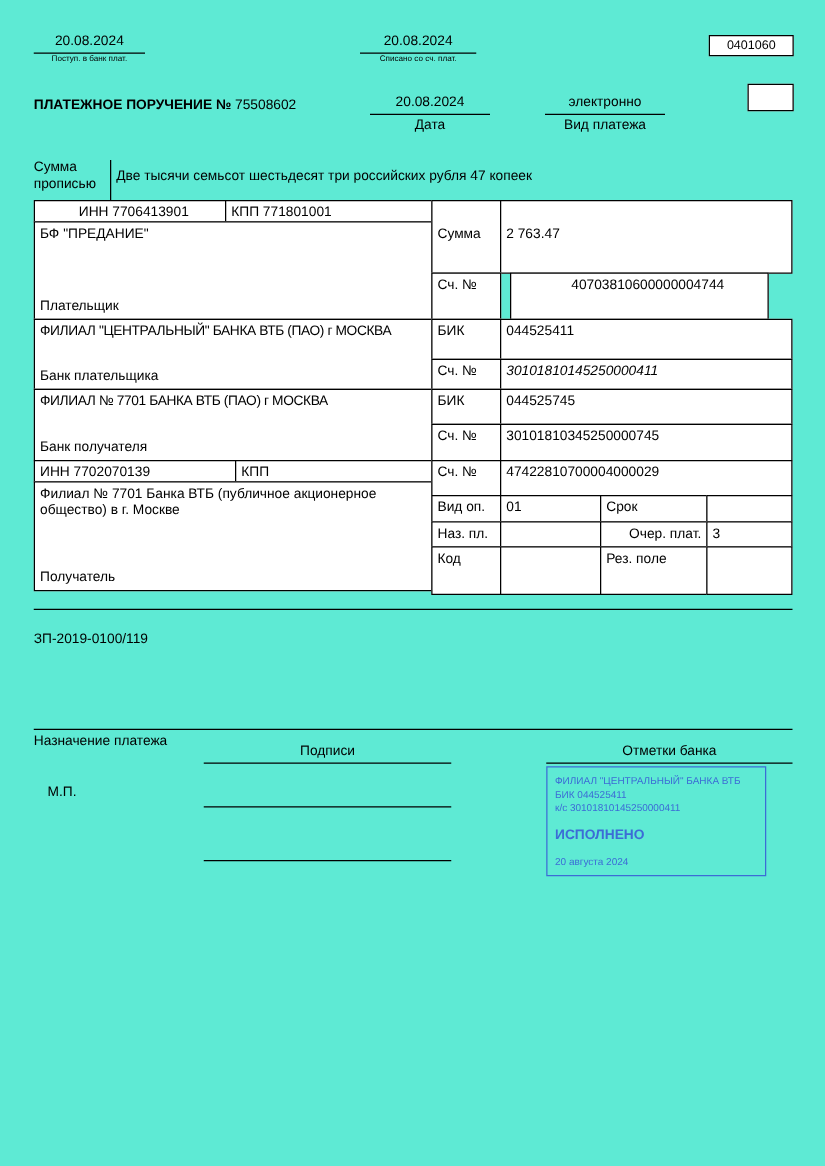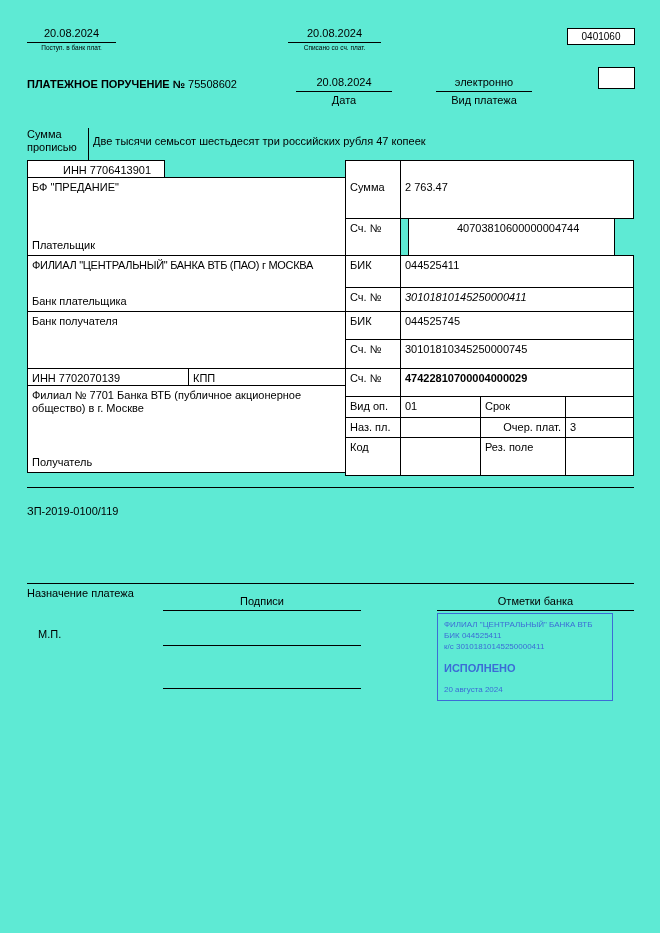--- a/index.html
+++ b/index.html
@@ -56,33 +56,35 @@
   <div class="abs" style="left:436px; top:76px; width:96px;">
     <div class="t11 ctr u">электронно</div>
     <div class="t11 ctr" style="padding-top:2px;">Вид платежа</div>
   </div>
   <div class="cell" style="left:598px; top:67px; width:37px; height:22px;"></div>
 
   <div class="abs t11" style="left:27px; top:128px; width:58px;">Сумма прописью</div>
   <div class="vline" style="left:88px; top:128px; height:33px;"></div>
   <div class="abs t11 nw" style="left:93px; top:135px; width:540px;">Две тысячи семьсот шестьдесят три российских рубля 47 копеек</div>
 
-  <div class="cell t11 pad" style="left:27px; top:160px; width:138px; height:18px; border-bottom-width:1px;padding-left:35px;">ИНН 7706413901</div>
+  <div class="cell t11 pad" style="left:27px; top:160px; width:186px; height:18px; border-bottom-width:1px;padding-left:35px;">ИНН 7706413901</div>
+  <div class="cell t11 pad" style="left:180px; top:160px; width:166px; height:18px;">КПП 771801001</div>
 
   <div class="cell sb" style="left:27px; top:177px; width:319px; height:79px;">
     <div class="t11">БФ "ПРЕДАНИЕ"</div>
     <div class="t11">Плательщик</div>
   </div>
 
   <div class="cell sb" style="left:27px; top:255px; width:319px; height:57px;">
     <div class="t11 nw tight">ФИЛИАЛ "ЦЕНТРАЛЬНЫЙ" БАНКА ВТБ (ПАО) г МОСКВА</div>
     <div class="t11">Банк плательщика</div>
   </div>
 
   <div class="cell sb" style="left:27px; top:311px; width:319px; height:58px;">
+    <div class="t11 nw tight">ФИЛИАЛ № 7701 БАНКА ВТБ (ПАО) г МОСКВА</div>
     <div class="t11">Банк получателя</div>
   </div>
 
   <div class="cell t11 pad" style="left:27px; top:368px; width:162px; height:18px;">ИНН 7702070139</div>
   <div class="cell t11 pad" style="left:188px; top:368px; width:158px; height:18px;">КПП</div>
 
   <div class="cell sb" style="left:27px; top:385px; width:319px; height:88px;">
     <div class="t11">Филиал № 7701 Банка ВТБ (публичное акционерное общество) в г. Москве</div>
     <div class="t11">Получатель</div>
   </div>
@@ -99,21 +101,21 @@
   <div class="cell t11 pad" style="left:345px; top:287px; width:56px; height:25px;">Сч. №</div>
   <div class="cell t11 pad" style="left:400px; top:287px; width:234px; height:25px;font-style:italic;">30101810145250000411</div>
 
   <div class="cell t11 pad" style="left:345px; top:311px; width:56px; height:29px;">БИК</div>
   <div class="cell t11 pad" style="left:400px; top:311px; width:234px; height:29px;">044525745</div>
 
   <div class="cell t11 pad" style="left:345px; top:339px; width:56px; height:30px;">Сч. №</div>
   <div class="cell t11 pad" style="left:400px; top:339px; width:234px; height:30px;">30101810345250000745</div>
 
   <div class="cell t11 pad" style="left:345px; top:368px; width:56px; height:29px;">Сч. №</div>
-  <div class="cell t11 pad" style="left:400px; top:368px; width:234px; height:29px;font-weight:bold;">47422810700004000029</div>
+  <div class="cell t11 pad" style="left:400px; top:368px; width:234px; height:29px;">47422810700004000029</div>
 
   <div class="cell t11 pad" style="left:345px; top:396px; width:56px; height:26px;">Вид оп.</div>
   <div class="cell t11 pad" style="left:400px; top:396px; width:81px; height:22px;">01</div>
   <div class="cell t11 pad" style="left:480px; top:396px; width:86px; height:22px;">Срок</div>
   <div class="cell" style="left:565px; top:396px; width:69px; height:22px;"></div>
 
   <div class="cell t11 pad" style="left:345px; top:417px; width:56px; height:21px;">Наз. пл.</div>
   <div class="cell" style="left:400px; top:417px; width:81px; height:21px;"></div>
   <div class="cell t11 pad" style="left:480px; top:417px; width:86px; height:21px;text-align:right;">Очер. плат.</div>
   <div class="cell t11 pad" style="left:565px; top:417px; width:69px; height:21px;">3</div>

